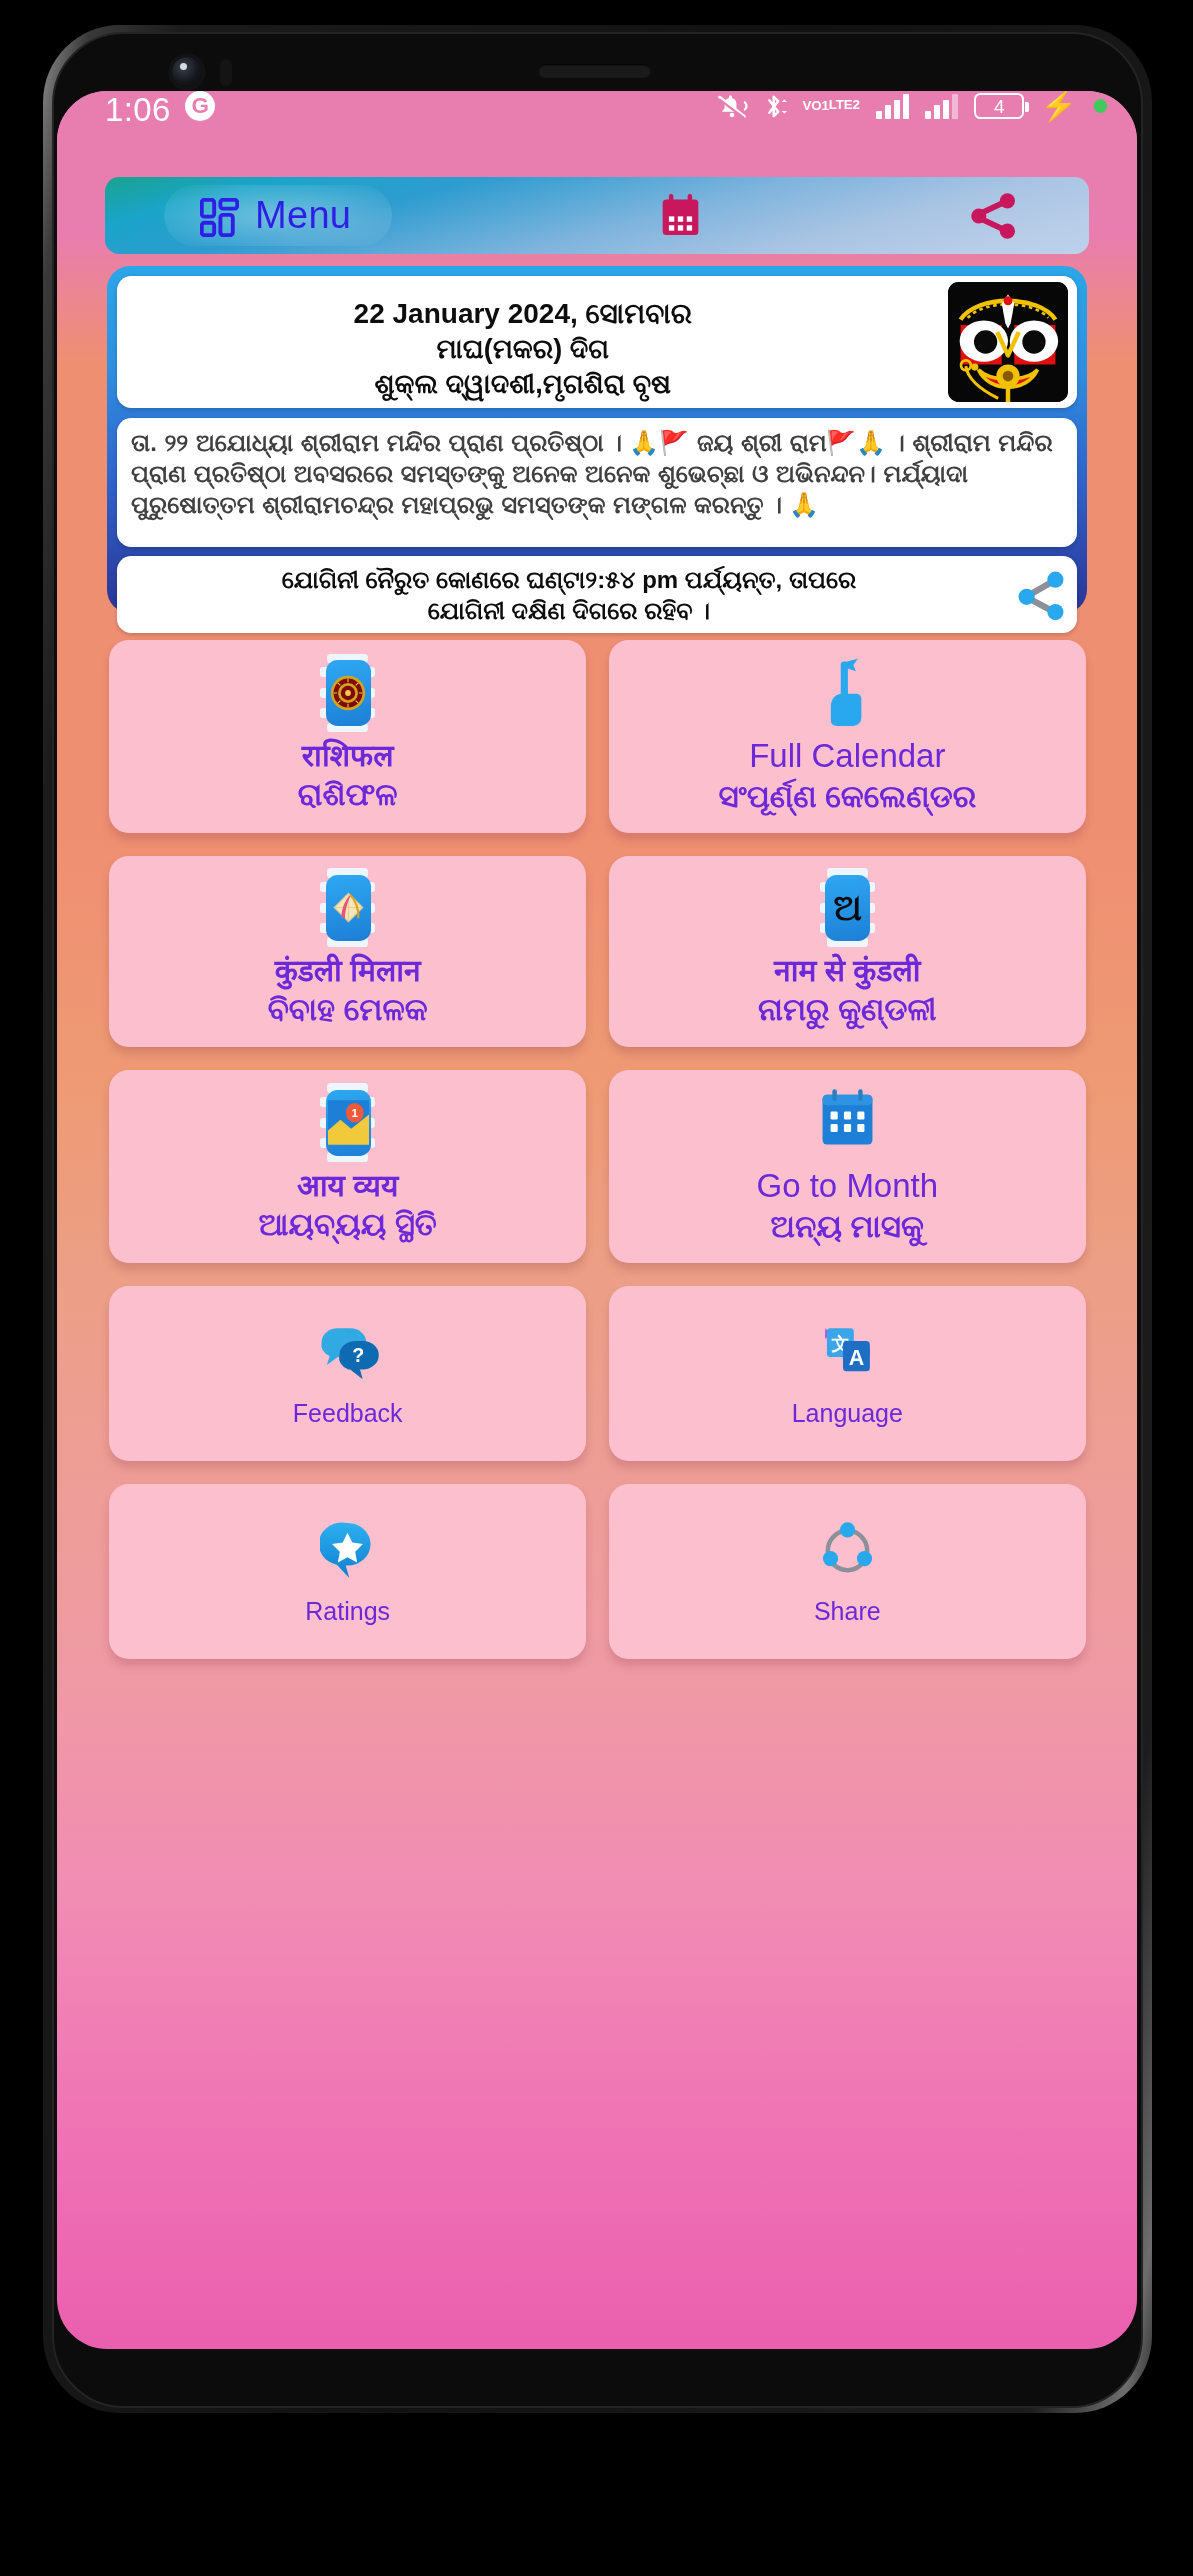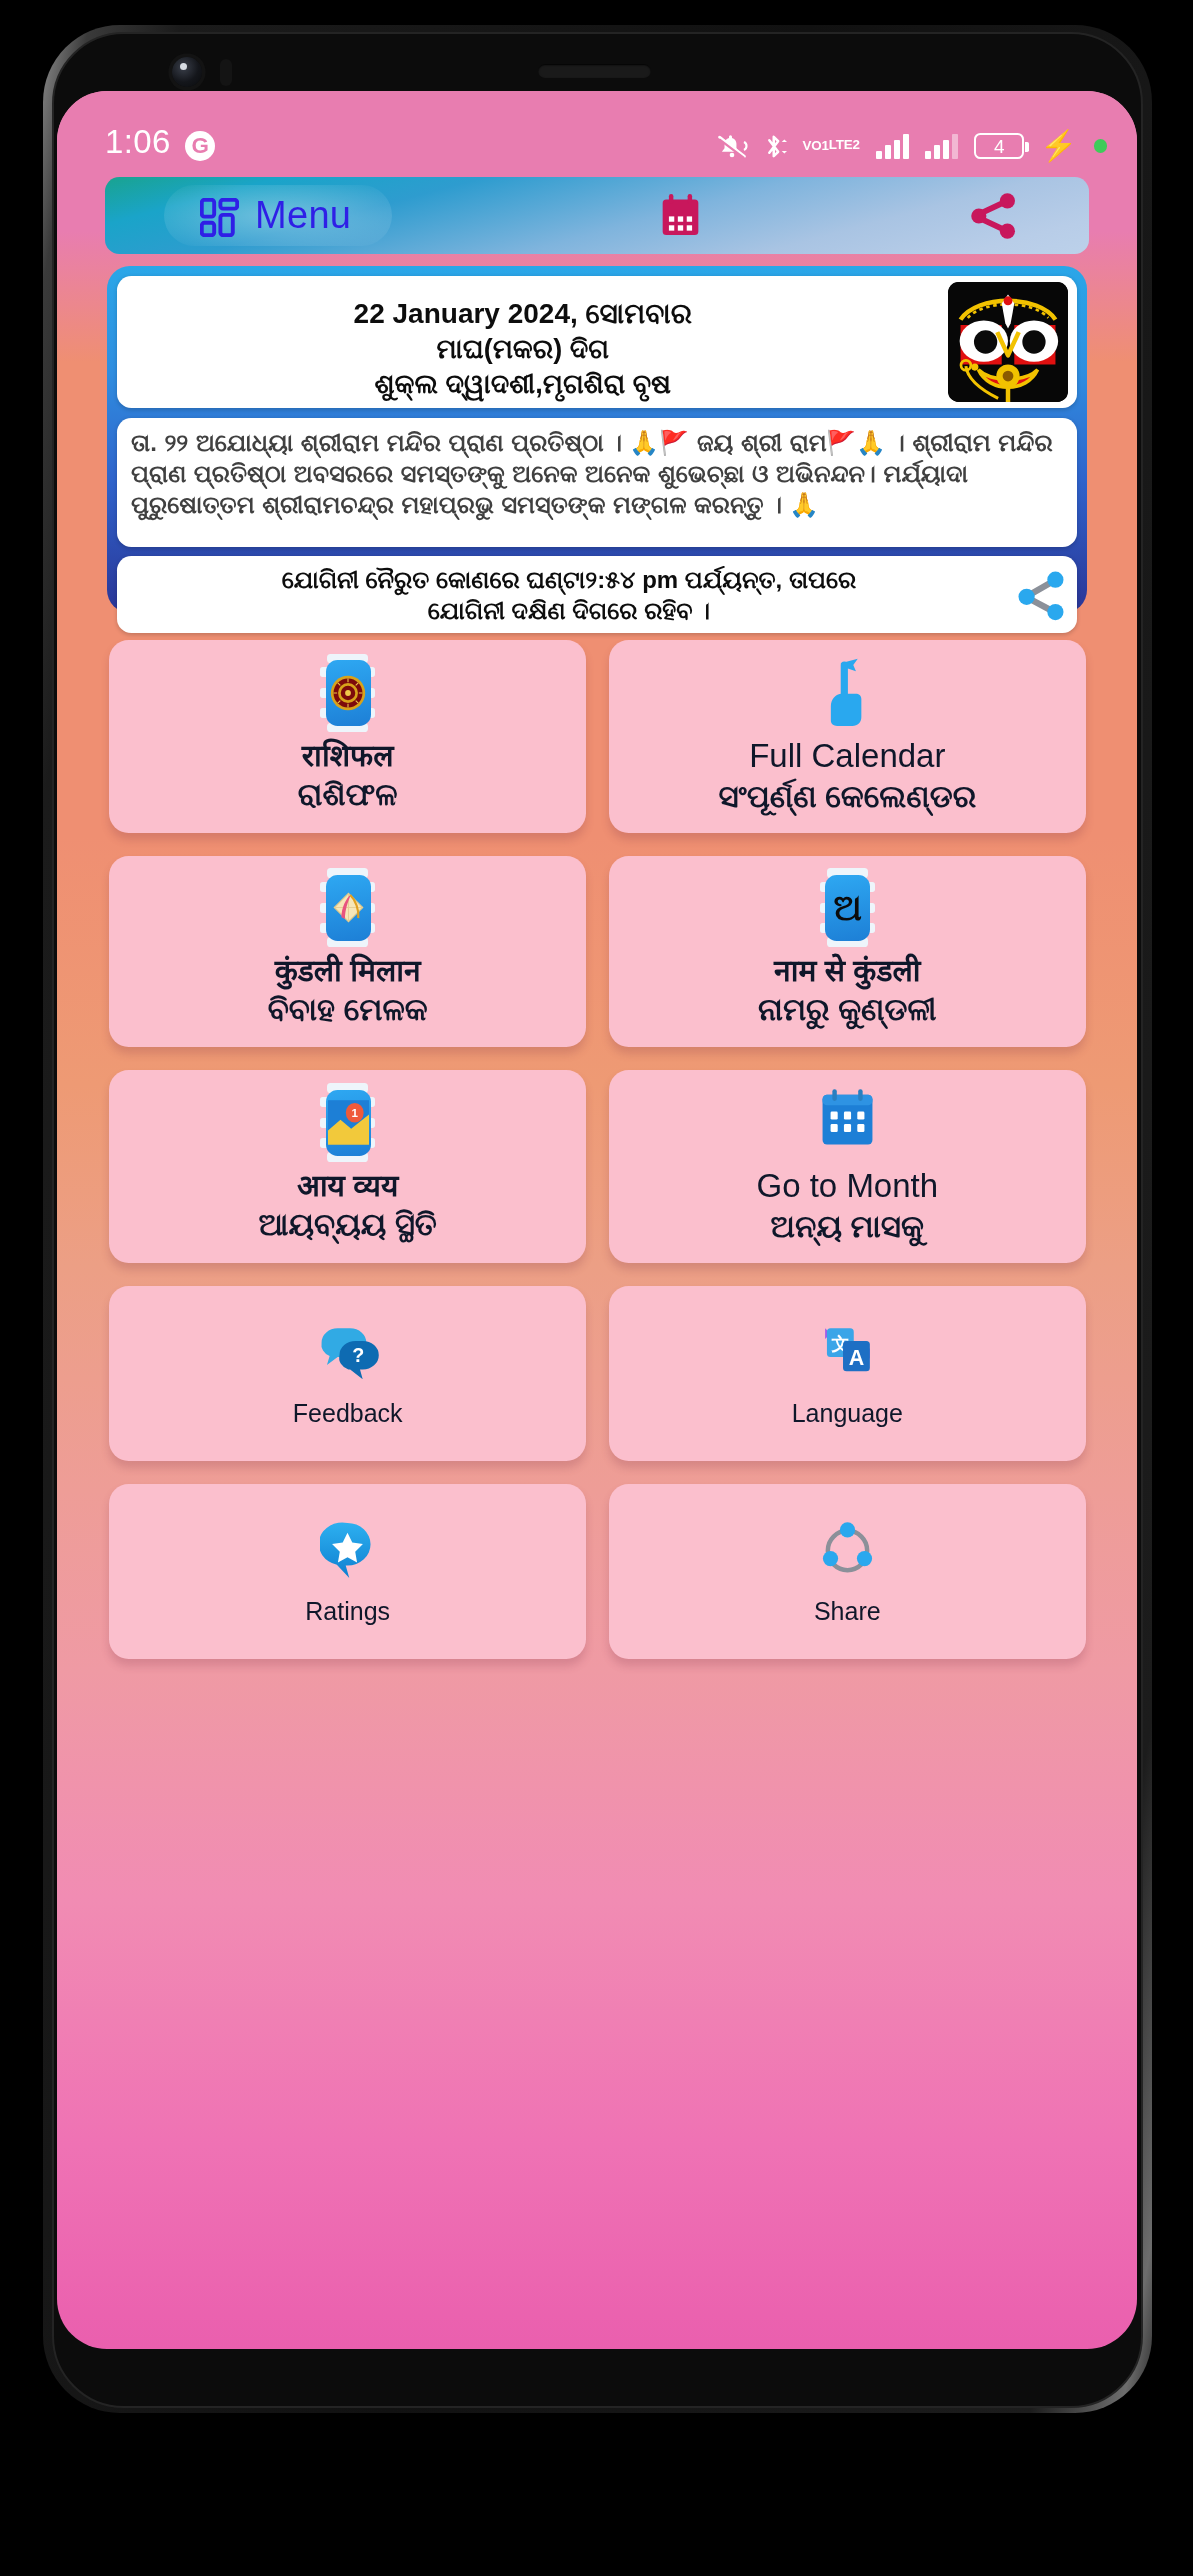--- a/index.html
+++ b/index.html
@@ -75,21 +75,21 @@
       #f18cb3 80%,
       #ef72b4 91%,
       #ea5fae 100%);
   }
 
   
   .statusbar {
     position: absolute; left: 0; top: 0;
     width: 1080px; height: 70px;
     background: #e87db0;
-    display: flex; align-items: flex-end;
+    display: flex; align-items: flex-start;
     padding: 0 30px 0 48px;
   }
   .status-time {
     color: #fff; font-size: 33px; font-weight: 400;
     letter-spacing: 0.4px;
     font-family: "Liberation Sans", sans-serif;
   }
   .g-icon {
     margin-left: 14.3px; width: 30px; height: 30px; border-radius: 50%;
     background: #fff; color: #e87db0; font-size: 22.4px; font-weight: 700;
@@ -214,21 +214,21 @@
     min-height: 191px;
     display: flex; flex-direction: column;
     align-items: center; justify-content: center;
     padding: 12.5px 10.7px 16px;
     box-shadow: 0 6.3px 8px rgba(120,45,70,.20);
   }
   .tile.short { min-height: 175px; }
   .tile-icon { height: 77px; display:flex; align-items:center; justify-content:center; margin-bottom: 5.4px; }
   .tile-icon svg { display:block; }
   .tile-label {
-    color: #0f172a; font-size: 31px; font-weight: 400; line-height: 1.28; text-align: left;
+    color: #6d28d9; font-size: 31px; font-weight: 400; line-height: 1.28; text-align: left;
     white-space: nowrap;
   }
   .tile-label.odia { font-weight: 700; }
   .tile-label.hin { font-weight: 700; font-size: 30px; }
   .tile-label.eng { font-weight: 400; font-size: 33px; }
   .tile-label.single { font-size: 25px; font-weight: 400; }
 
   
   .appicon { position: relative; width: 55px; height: 77px; }
   .appicon .cap {

